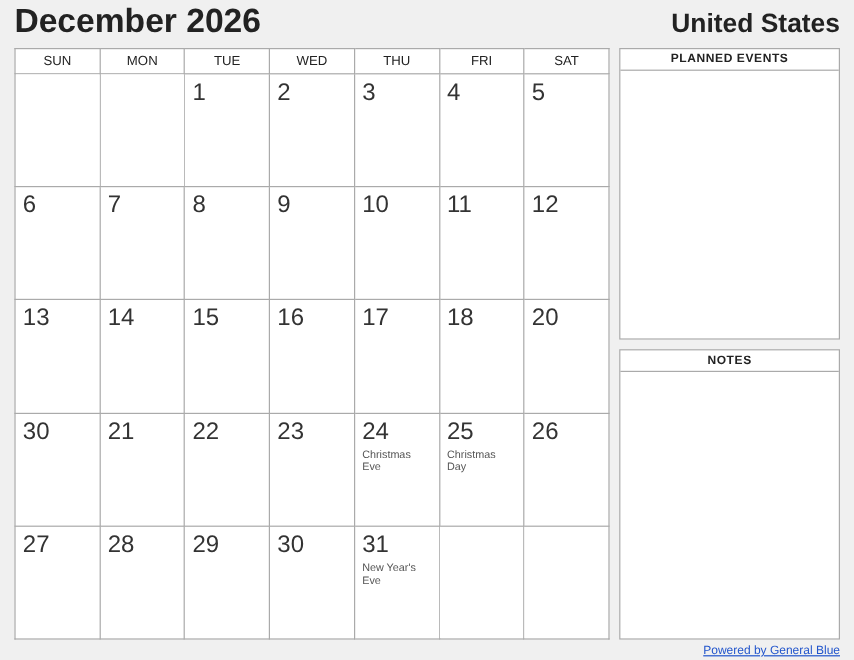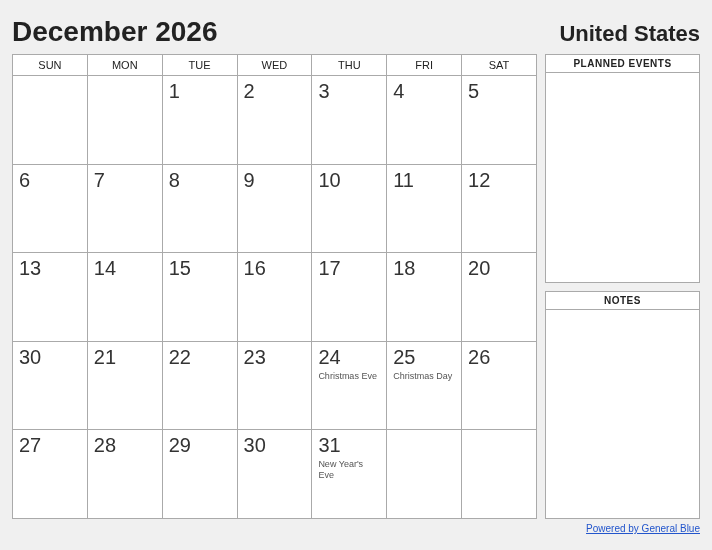--- a/index.html
+++ b/index.html
@@ -10,21 +10,21 @@
       justify-content: center;
       align-items: center;
       width: 712px;
       height: 550px;
       overflow: hidden;
     }
     .page {
       background: #f0f0f0;
       width: 712px;
       height: 550px;
-      padding: 16px 12px;
+      padding: 2px 12px;
       display: flex;
       flex-direction: column;
       justify-content: center;
     }
     .header {
       display: flex;
       justify-content: space-between;
       align-items: baseline;
       margin-bottom: 6px;
     }
@@ -84,21 +84,21 @@
       margin-top: 2px;
       line-height: 1.2;
     }
     .empty-cell {
       background: white;
     }
     .sidebar {
       display: flex;
       flex-direction: column;
       gap: 8px;
-      width: 155px;
+      width: 184px;
     }
     .sidebar-box {
       background: white;
       border: 1px solid #aaa;
       display: flex;
       flex-direction: column;
     }
     .sidebar-box-title {
       text-align: center;
       font-size: 10px;

